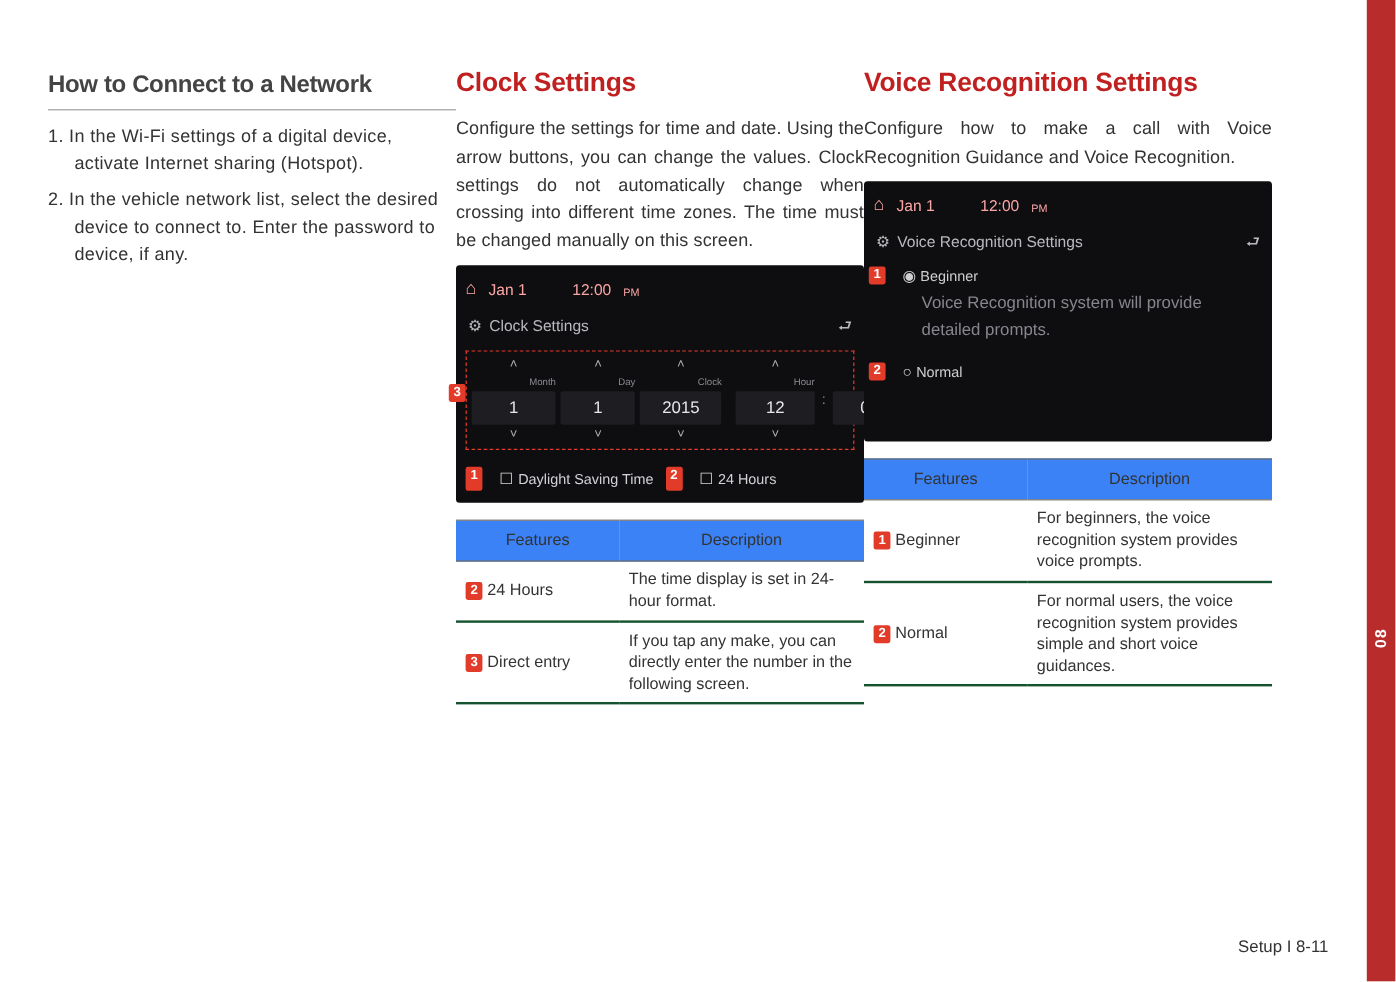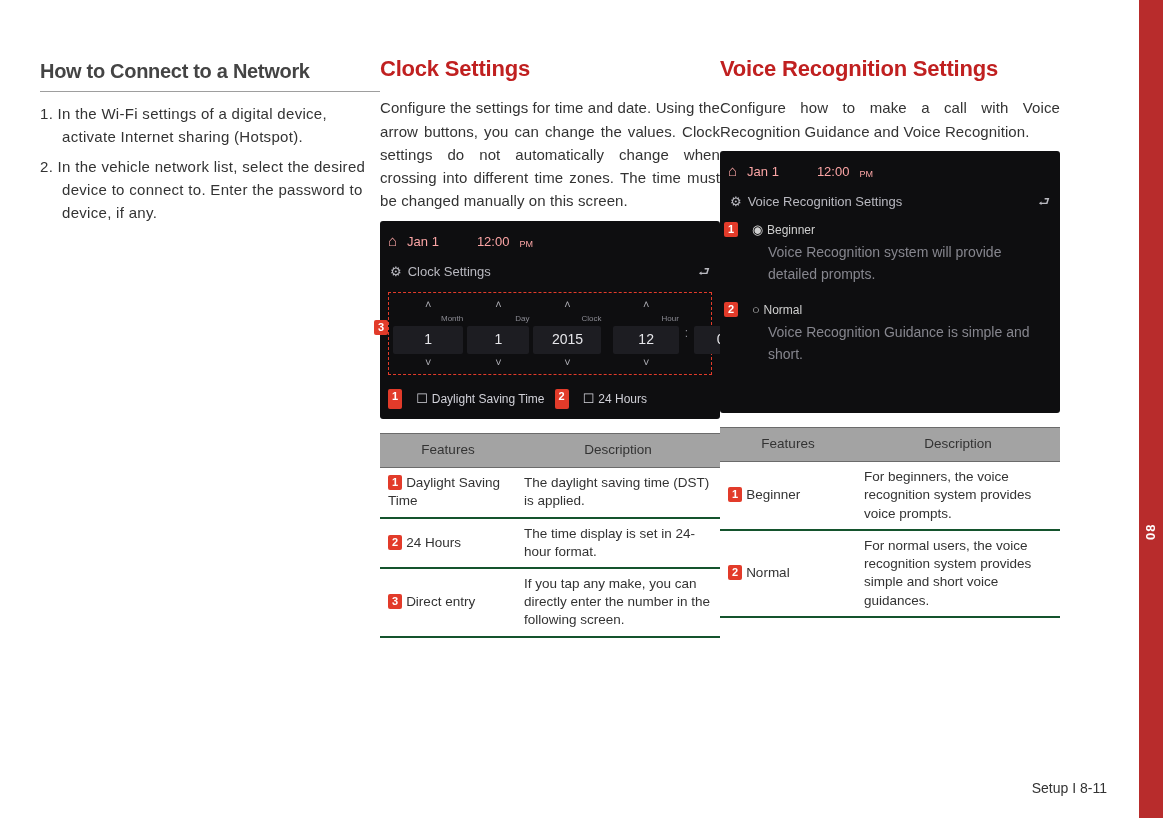--- a/index.html
+++ b/index.html
@@ -163,21 +163,21 @@
   }
   .callout-overlay { position: absolute; }
 
   
   table.features {
     width: 100%;
     border-collapse: collapse;
     font-size: 13.5px;
   }
   table.features th {
-    background: #a3a3a3;
+    background: #3b82f6;
     font-weight: 400;
     color: #333;
     padding: 6px 8px;
     border-top: 1px solid #6b6b6b;
     border-bottom: 1px solid #6b6b6b;
   }
   table.features td {
     padding: 6px 8px;
     border-bottom: 2px solid #14532d;
     vertical-align: middle;
@@ -282,24 +282,20 @@
       </div>
     </div>
 
     <table class="features">
       <tbody>
           <tr>
         <th>Features</th>
         <th>Description</th>
       </tr>
       <tr>
-        <td><span class="callout">1</span><span>Daylight Saving Time</span></td>
-        <td>The daylight saving time (DST) is applied.</td>
-      </tr>
-      <tr>
         <td><span class="callout">2</span><span>24 Hours</span></td>
         <td>The time display is set in 24-hour format.</td>
       </tr>
       <tr>
         <td><span class="callout">3</span><span>Direct entry</span></td>
         <td>If you tap any make, you can directly enter the number in the following screen.</td>
       </tr>
     </tbody>
       </table>
   </div>
@@ -327,21 +323,20 @@
           <span class="voice-radio-on"></span>
           <span>Beginner</span>
           <div class="voice-desc">Voice Recognition system will provide detailed prompts.</div>
         </div>
       </div>
       <div class="voice-option">
         <span class="callout callout-overlay" style="left:-4px; top:6px;">2</span>
         <div style="padding-left:18px;">
           <span class="voice-radio-off"></span>
           <span>Normal</span>
-          <div class="voice-desc">Voice Recognition Guidance is simple and short.</div>
         </div>
       </div>
       <div style="height:28px"></div>
     </div>
 
     <table class="features">
       <tbody>
           <tr>
         <th>Features</th>
         <th>Description</th>

